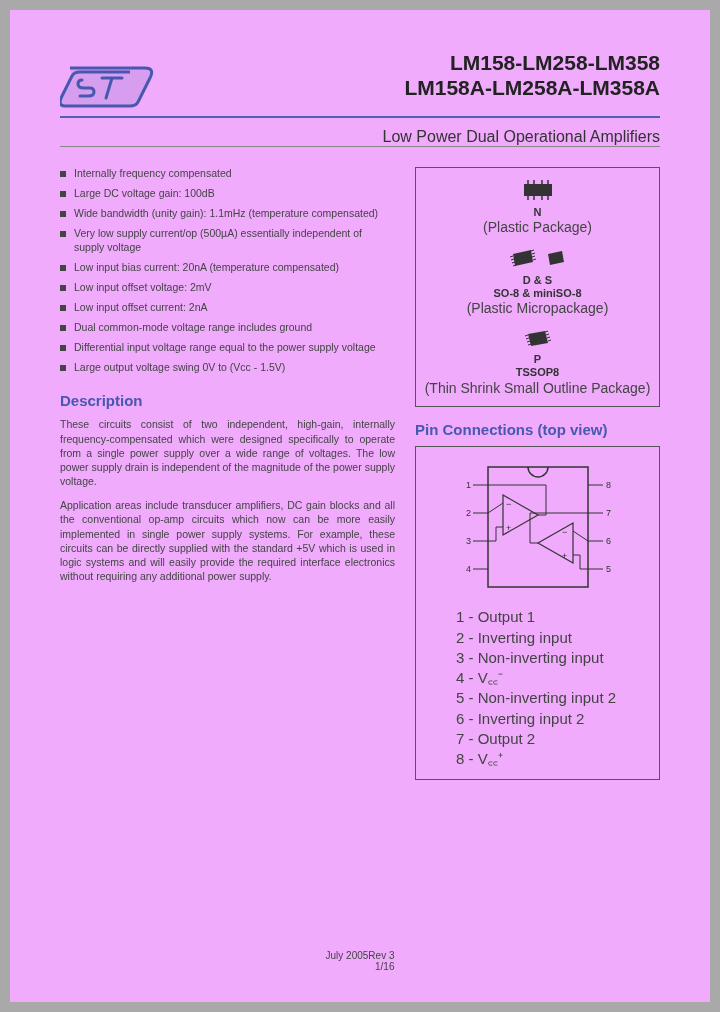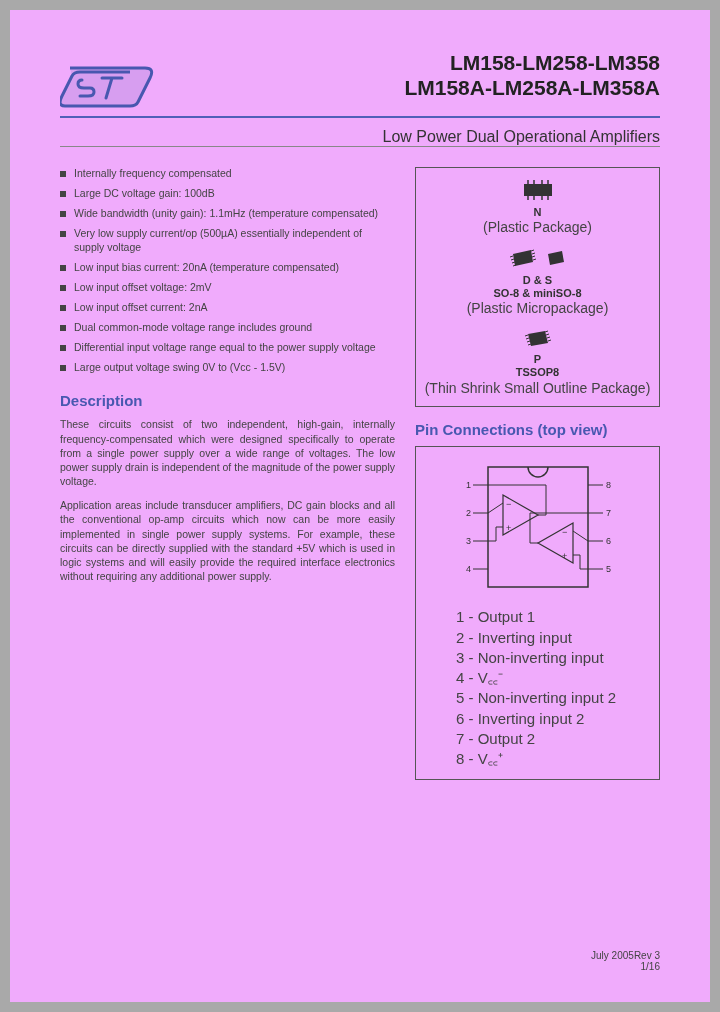--- a/index.html
+++ b/index.html
@@ -104,21 +104,21 @@
   }
   .pin-dgm { display: flex; justify-content: center; margin-bottom: 10px; }
   .pin-list { font-size: 15px; color: #444; line-height: 1.35; padding-left: 30px; }
 
   .footer {
     position: absolute;
     left: 50px;
     right: 50px;
     bottom: 30px;
     display: flex;
-    justify-content: flex-end;
+    justify-content: center;
     font-size: 10px;
     color: #444;
   }
   .footer .right-f { text-align: right; }
 </style>
 </head>
 <body>
 
 <div class="page">
 

